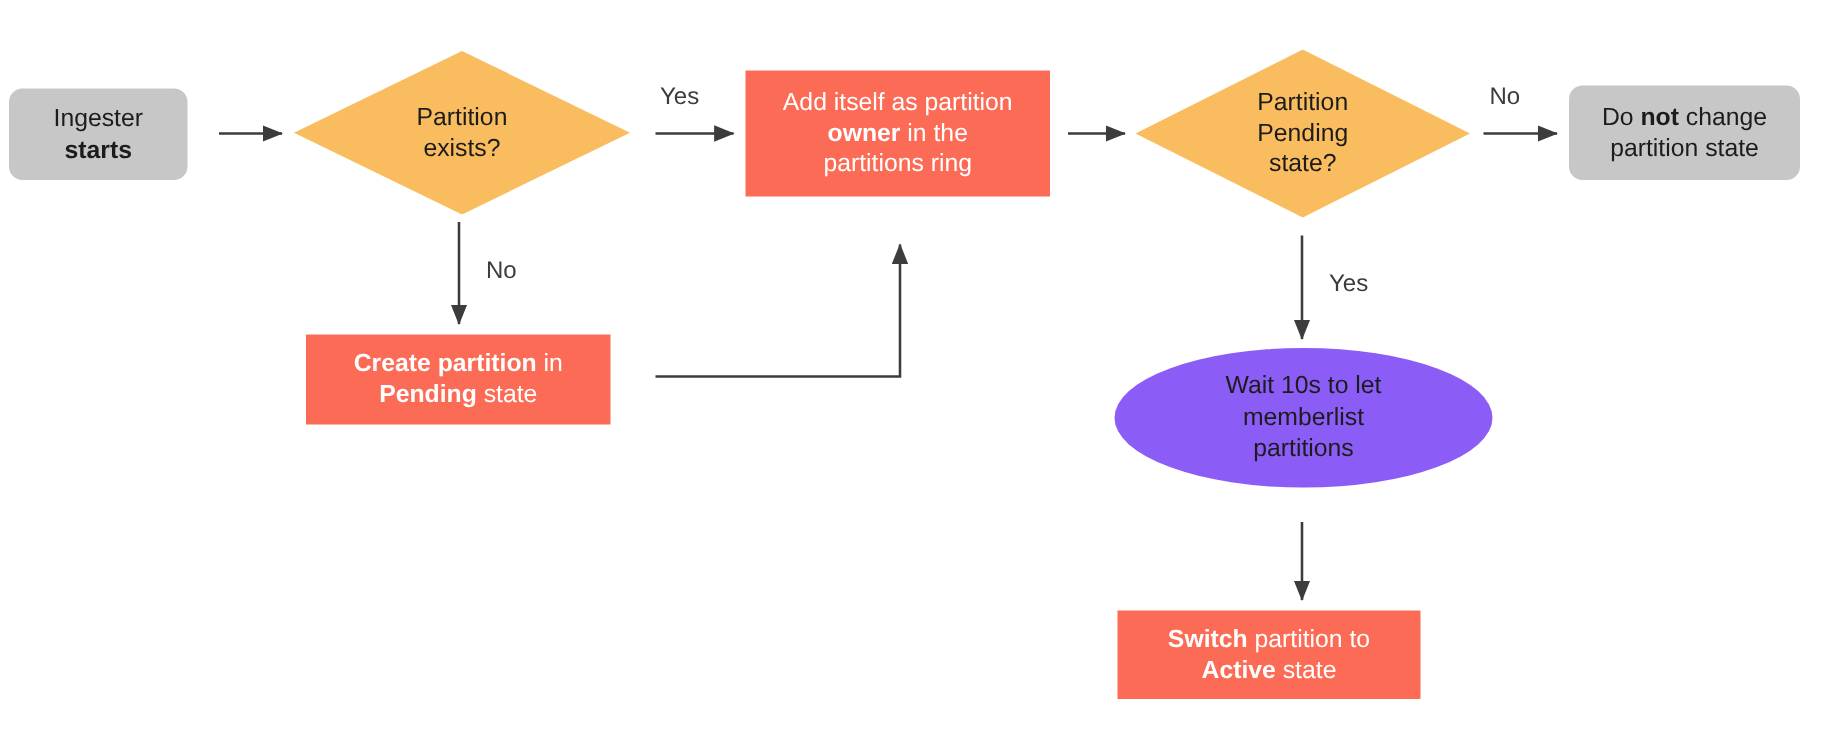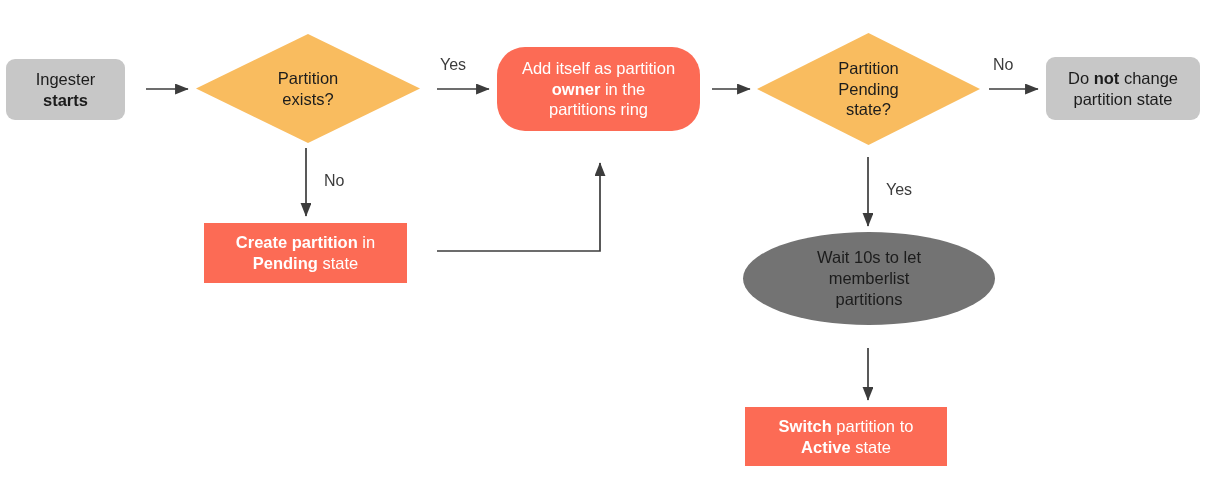--- a/index.html
+++ b/index.html
@@ -8,21 +8,21 @@
   #canvas{position:relative;width:1176px;height:504px;background:#ffffff;}
 
   .node{position:absolute;box-sizing:border-box;display:flex;
         align-items:center;justify-content:center;text-align:center;
         line-height:1.26;}
 
   .node .txt{display:block;padding:0 8px;}
 
   .terminal{background:#c7c7c7;border-radius:9px;color:#1c1c1c;font-size:16.5px;}
   .process{background:#fc6b55;color:#ffffff;font-size:16.5px;}
-  .wait{background:#737373;color:#1c1c1c;font-size:16.5px;border-radius:50%;}
+  .wait{background:#8b5cf6;color:#1c1c1c;font-size:16.5px;border-radius:50%;}
 
   .decision{position:absolute;}
   .decision .dlabel{position:absolute;left:0;top:0;width:100%;height:100%;
       display:flex;align-items:center;justify-content:center;text-align:center;
       color:#1c1c1c;font-size:16.5px;line-height:1.26;pointer-events:none;}
   .decision svg{display:block;}
 
   .edge{position:absolute;left:0;top:0;width:1216px;height:504px;
         pointer-events:none;overflow:visible;}
 
@@ -80,21 +80,21 @@
       <polygon points="112,0 224,54.5 112,109 0,54.5" fill="#f9bc5f"></polygon>
     </svg>
     <div class="dlabel">
       <span>
         <span>Partition</span><br>
         <span>exists?</span>
       </span>
     </div>
   </div>
 
-  <div class="node process" style="left:497px;top:47px;width:203px;height:84px;border-radius:28px;">
+  <div class="node process" style="left:497px;top:47px;width:203px;height:84px;">
     <span class="txt">
       <span>Add itself as partition</span><br>
       <b>owner</b><span> in the</span><br>
       <span>partitions ring</span>
     </span>
   </div>
 
   <div class="decision" style="left:757px;top:33px;width:223px;height:112px;">
     <svg width="223" height="112" viewBox="0 0 223 112">
       <polygon points="111.5,0 223,56 111.5,112 0,56" fill="#f9bc5f"></polygon>

